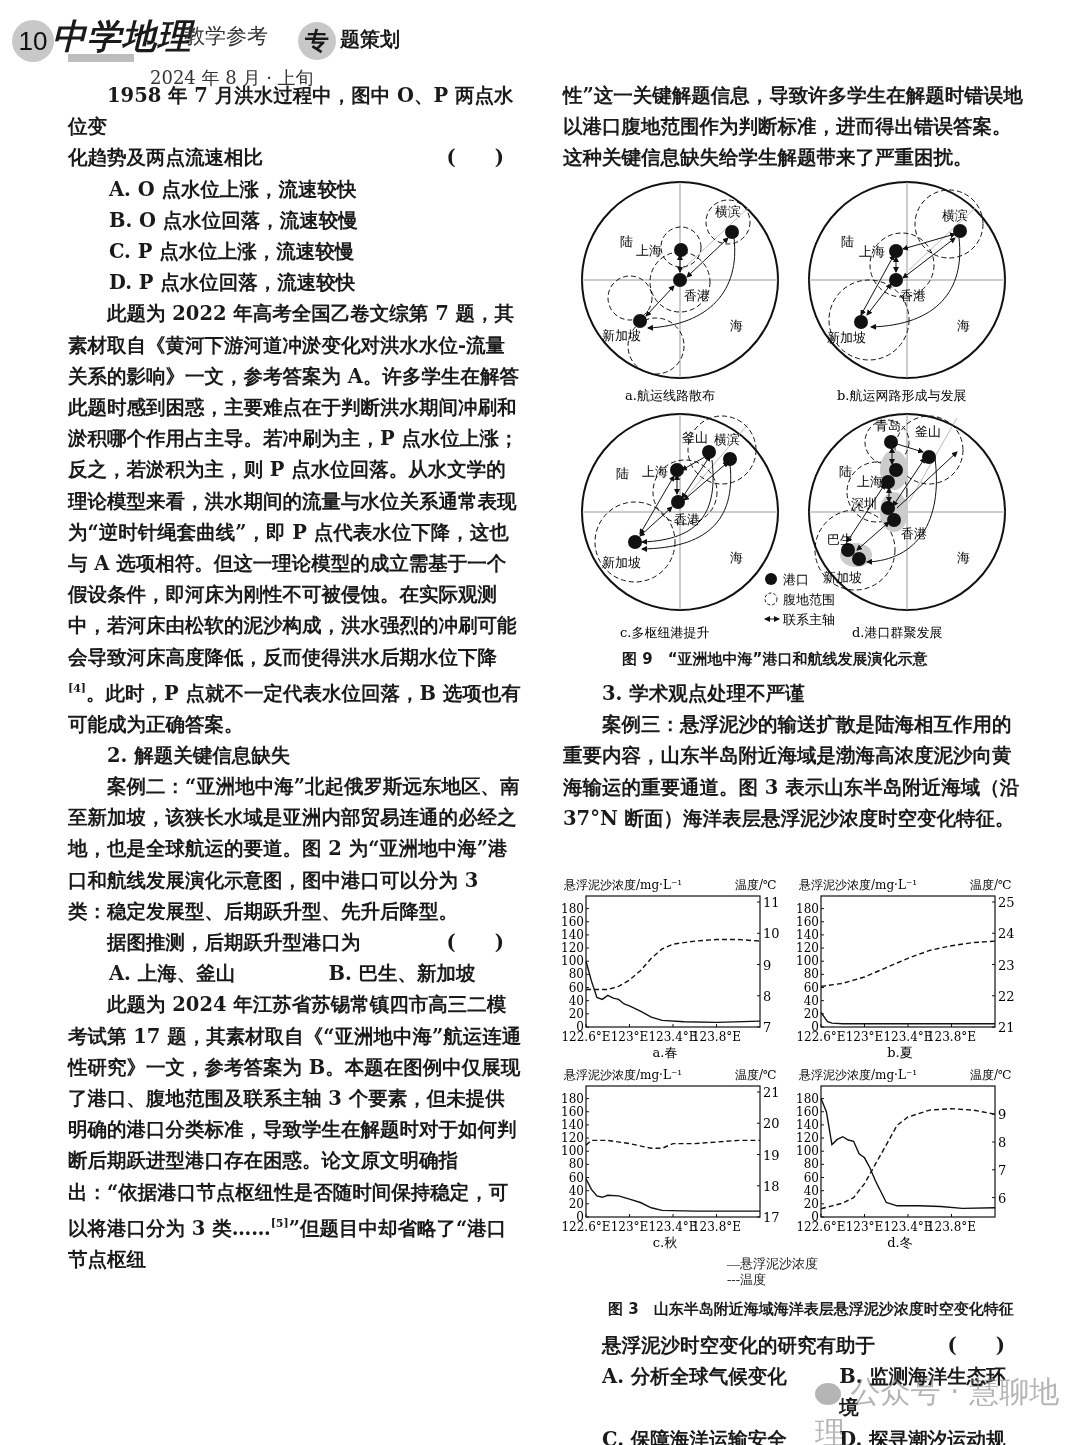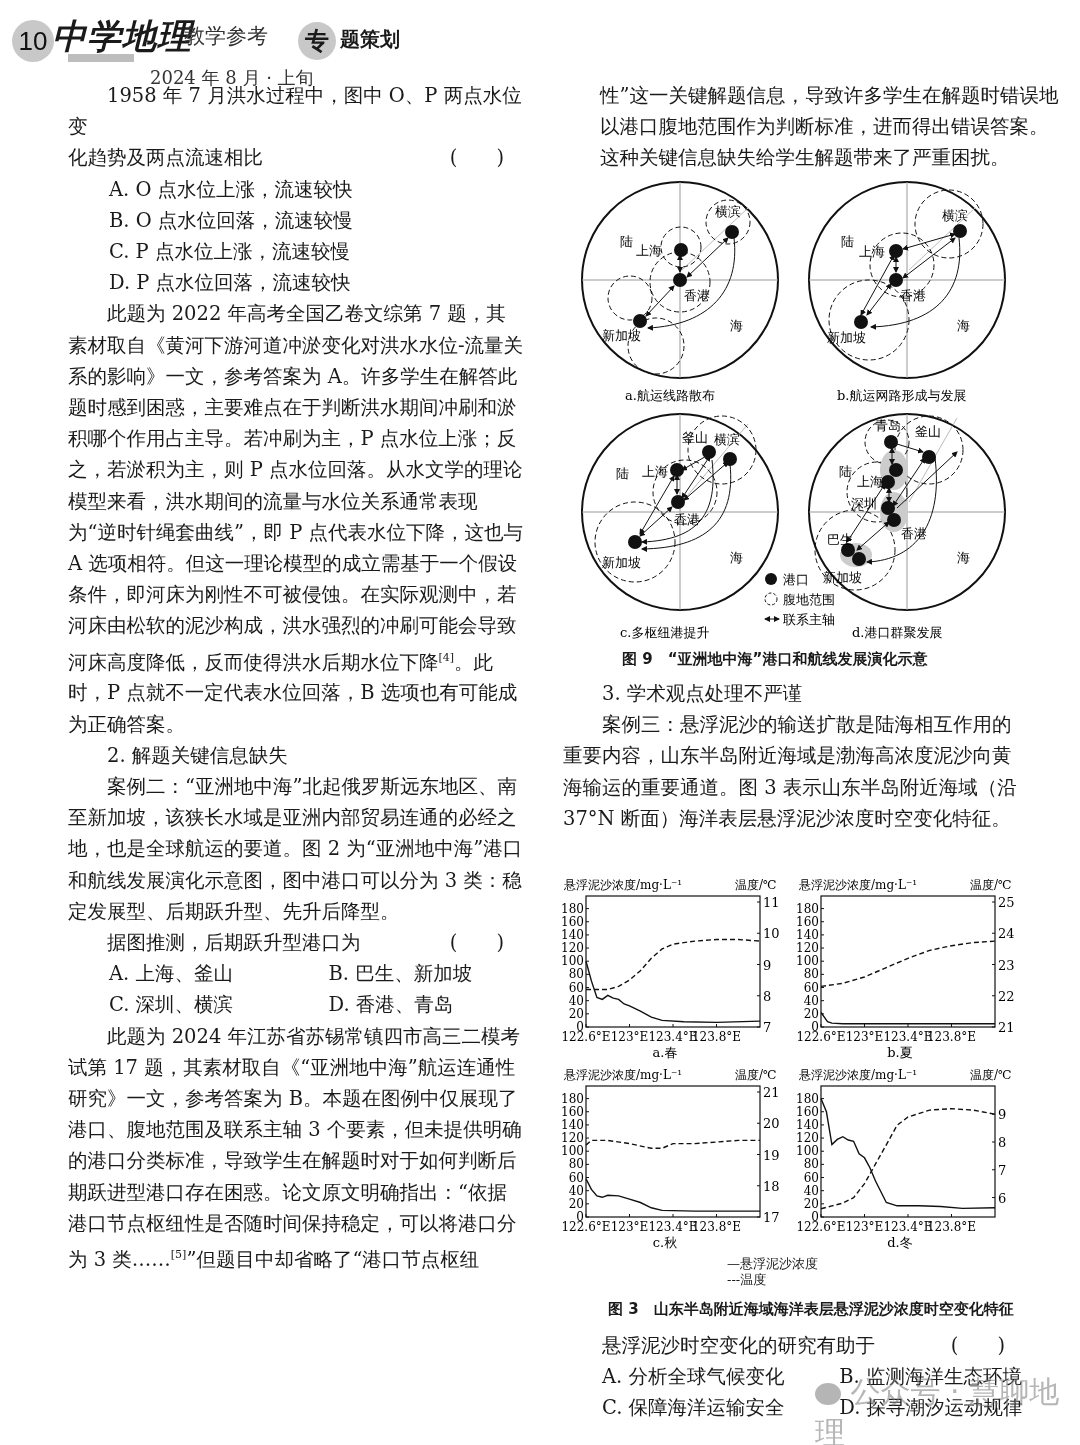--- a/index.html
+++ b/index.html
@@ -11,21 +11,21 @@
            line-height:42px; text-align:center; color:#111; }
   .logo { position:absolute; left:52px; top:14px; font-size:34px; font-weight:bold; letter-spacing:1px;
           font-family:"DejaVu Serif",serif; font-style:italic; }
   .logo-sub { position:absolute; left:184px; top:22px; font-size:21px; font-family:"DejaVu Sans",sans-serif; color:#333; }
   .logo-bar { position:absolute; left:68px; top:54px; width:66px; height:8px; background:#bdbdbd; }
   .issue { position:absolute; left:150px; top:66px; font-size:18px; color:#333; }
   .zt-badge { position:absolute; left:298px; top:22px; width:38px; height:38px; border-radius:50%; background:#c8c8c8;
               font-size:24px; font-weight:bold; line-height:38px; text-align:center; }
   .zt-label { position:absolute; left:340px; top:26px; font-size:20px; font-weight:bold; }
 
-  .col { position:absolute; font-size:19.5px; line-height:31.2px; }
+  .col { position:absolute; font-size:19.5px; line-height:31.2px;font-weight:bold; }
   .col p { margin:0; }
   .col .ind { text-indent:2em; }
   .opt { padding-left:2.1em; }
   .paren { float:right; margin-right:20px; }
   .row2 { display:flex; padding-left:2.1em;gap:24px; }
   .row2 span { display:inline-block; width:196px; }
   sup { font-size:11px; }
 
   .fig-title { position:absolute; font-family:"DejaVu Sans",sans-serif; font-weight:bold; font-size:15px; }
   .diag-label { font-size:13px; font-family:"DejaVu Serif",serif; }
@@ -53,28 +53,24 @@
   <p class="opt">C. P 点水位上涨，流速较慢</p>
   <p class="opt">D. P 点水位回落，流速较快</p>
   <p class="ind"><span>此题为 2022 年高考全国乙卷文综第 7 题，其素材取自《黄河下游河道冲淤变化对洪水水位-流量关系的影响》一文，参考答案为 A。许多学生在解答此题时感到困惑，主要难点在于判断洪水期间冲刷和淤积哪个作用占主导。若冲刷为主，P 点水位上涨；反之，若淤积为主，则 P 点水位回落。从水文学的理论模型来看，洪水期间的流量与水位关系通常表现为“逆时针绳套曲线”，即 P 点代表水位下降，这也与 A 选项相符。但这一理论模型的成立需基于一个假设条件，即河床为刚性不可被侵蚀。在实际观测中，若河床由松软的泥沙构成，洪水强烈的冲刷可能会导致河床高度降低，反而使得洪水后期水位下降</span><sup>[4]</sup><span>。此时，P 点就不一定代表水位回落，B 选项也有可能成为正确答案。</span></p>
   <p class="ind">2. 解题关键信息缺失</p>
   <p class="ind">案例二：“亚洲地中海”北起俄罗斯远东地区、南至新加坡，该狭长水域是亚洲内部贸易连通的必经之地，也是全球航运的要道。图 2 为“亚洲地中海”港口和航线发展演化示意图，图中港口可以分为 3 类：稳定发展型、后期跃升型、先升后降型。</p>
   <p class="ind"><span>据图推测，后期跃升型港口为</span><span class="paren">(　　)</span></p>
   <div class="row2">
       <span>A. 上海、釜山</span>
       <span>B. 巴生、新加坡</span>
     </div>
-  <div class="row2">
-      <span>C. 深圳、横滨</span>
-      <span>D. 香港、青岛</span>
-    </div>
   <p class="ind"><span>此题为 2024 年江苏省苏锡常镇四市高三二模考试第 17 题，其素材取自《“亚洲地中海”航运连通性研究》一文，参考答案为 B。本题在图例中仅展现了港口、腹地范围及联系主轴 3 个要素，但未提供明确的港口分类标准，导致学生在解题时对于如何判断后期跃进型港口存在困惑。论文原文明确指出：“依据港口节点枢纽性是否随时间保持稳定，可以将港口分为 3 类……</span><sup>[5]</sup><span>”但题目中却省略了“港口节点枢纽</span></p>
 </div>
 
-<div class="col" style="left:563px; top:80px; width:462px;margin-left:37px;">
+<div class="col" style="left:563px; top:80px; width:462px;">
   <p>性”这一关键解题信息，导致许多学生在解题时错误地以港口腹地范围作为判断标准，进而得出错误答案。这种关键信息缺失给学生解题带来了严重困扰。</p>
 </div>
 
 <svg style="position:absolute; left:570px; top:180px;" width="450" height="460" viewBox="0 0 450 460">
   <defs>
     <marker id="ah" markerWidth="6" markerHeight="6" refX="5" refY="3" orient="auto-start-reverse">
         <path d="M0,0 L6,3 L0,6 z" fill="#111"></path>
       </marker>
   </defs>
 
@@ -395,21 +391,21 @@
     <text x="69.50000000000038" y="169" font-size="12" text-anchor="middle">123°E</text>
     <line x1="113.00000000000077" y1="155" x2="113.00000000000077" y2="152" stroke="#111"></line>
     <text x="113.00000000000077" y="169" font-size="12" text-anchor="middle">123.4°E</text>
     <line x1="156.4999999999996" y1="155" x2="156.4999999999996" y2="152" stroke="#111"></line>
     <text x="156.4999999999996" y="169" font-size="12" text-anchor="middle">123.8°E</text>
     <polyline points="26.0,36.6 31.4,49.7 36.9,82.6 42.3,77.4 47.8,74.7 53.2,78.0 58.6,79.3 64.1,91.8 69.5,95.8 74.9,105.7 80.4,118.8 91.3,140.5 102.1,143.8 123.9,143.8 145.6,144.5 167.4,146.4 200.0,145.8" fill="none" stroke="#111" stroke-width="1.4"></polyline>
     <polyline points="26.0,146.7 36.9,143.9 47.8,141.1 58.6,135.6 69.5,121.7 80.4,102.2 91.3,82.8 102.1,63.3 113.0,55.0 134.7,48.1 156.5,46.7 178.2,48.1 200.0,52.2" fill="none" stroke="#111" stroke-width="1.4" stroke-dasharray="5,3"></polyline>
     <text x="105" y="185" font-size="13" text-anchor="middle">d.冬</text>
   </svg>
 
-<div style="position:absolute; left:727px; top:1256px; font-size:13px; line-height:16px;">
+<div style="position:absolute; left:727px; top:1256px; font-size:13px; line-height:16px;font-family:Liberation Serif, serif;">
   <div>—悬浮泥沙浓度</div>
   <div>---温度</div>
 </div>
 <div class="fig-title" style="left:562px; top:1300px;padding-left:46px;">图 3　山东半岛附近海域海洋表层悬浮泥沙浓度时空变化特征</div>
 
 <div class="col" style="left:563px; top:1330px; width:462px;">
   <p class="ind"><span>悬浮泥沙时空变化的研究有助于</span><span class="paren">(　　)</span></p>
   <div class="row2" style="padding-left:2em;">
       <span style="width:225px;">A. 分析全球气候变化</span>
       <span>B. 监测海洋生态环境</span>

